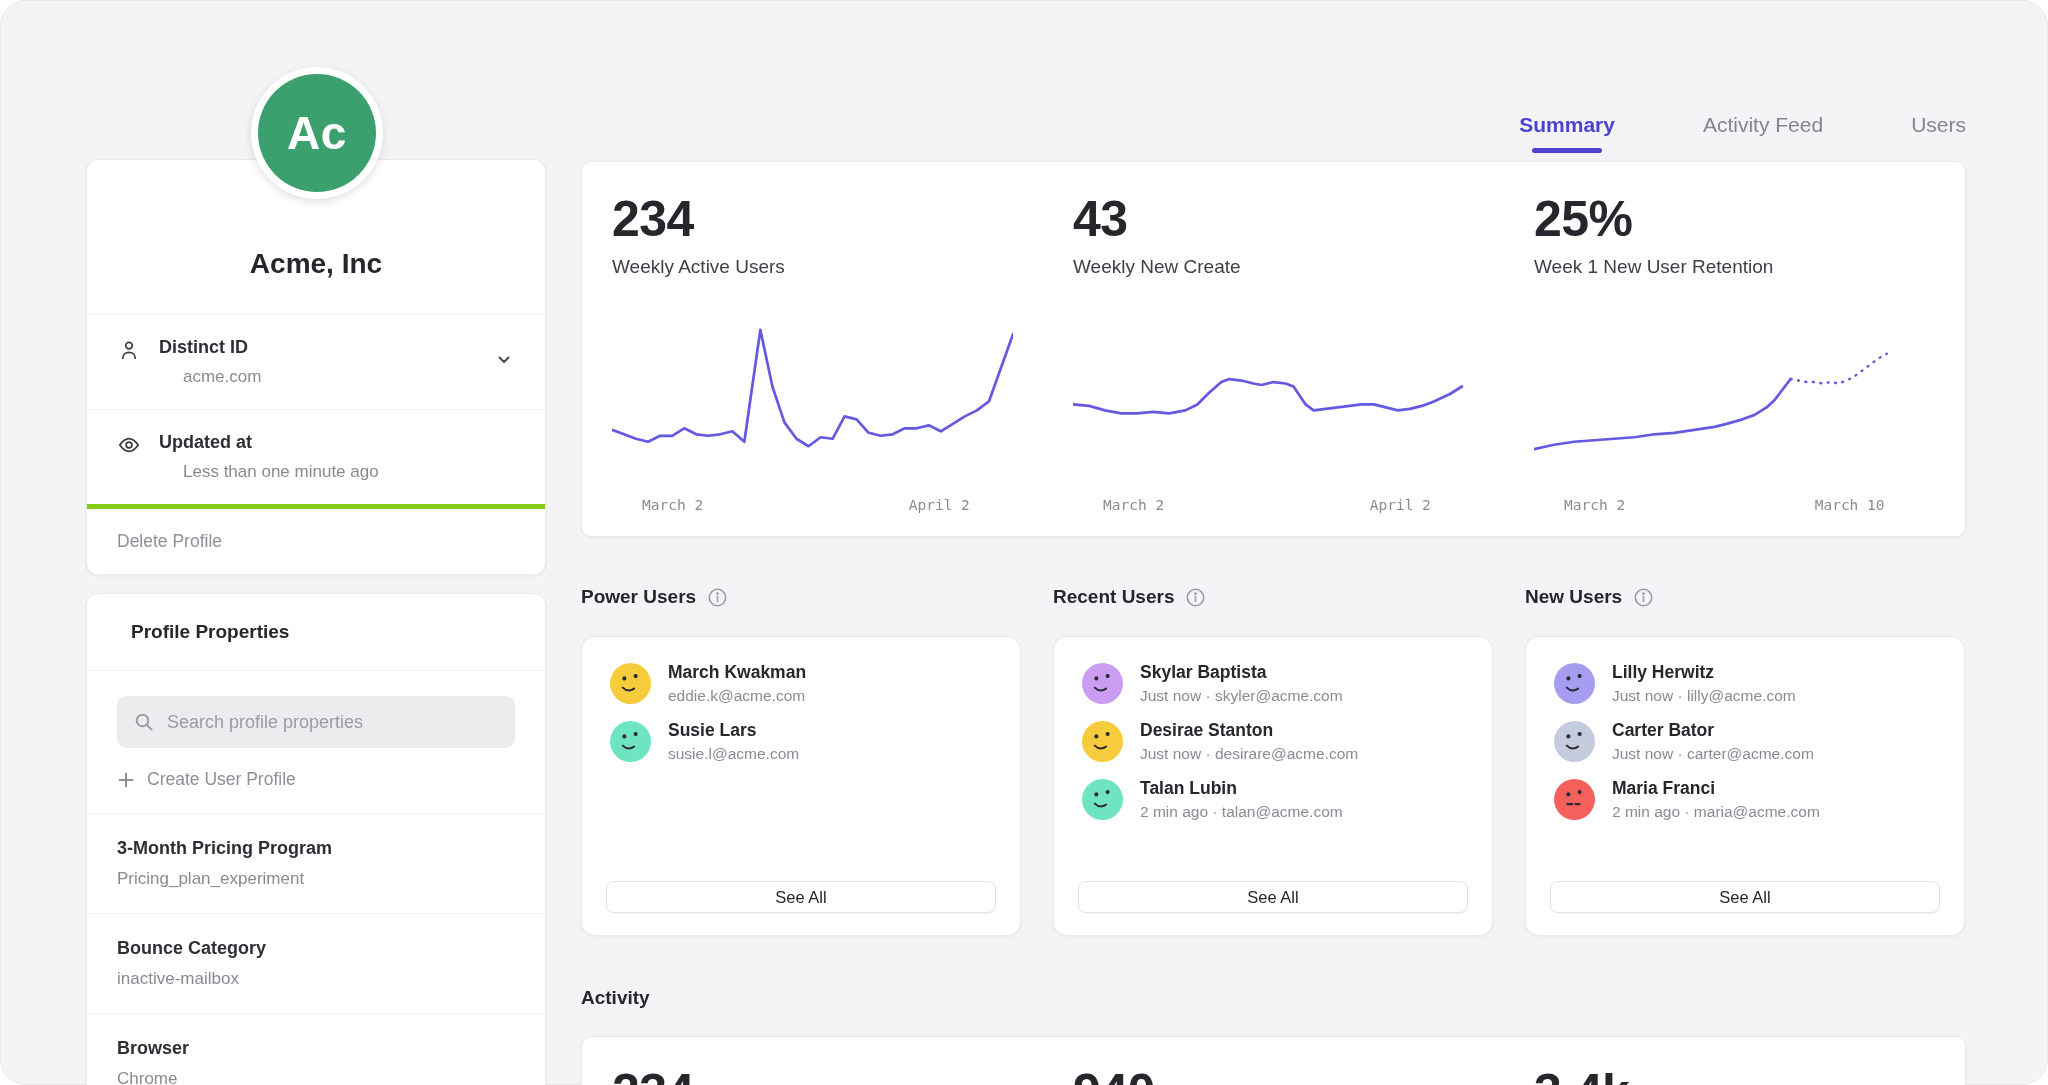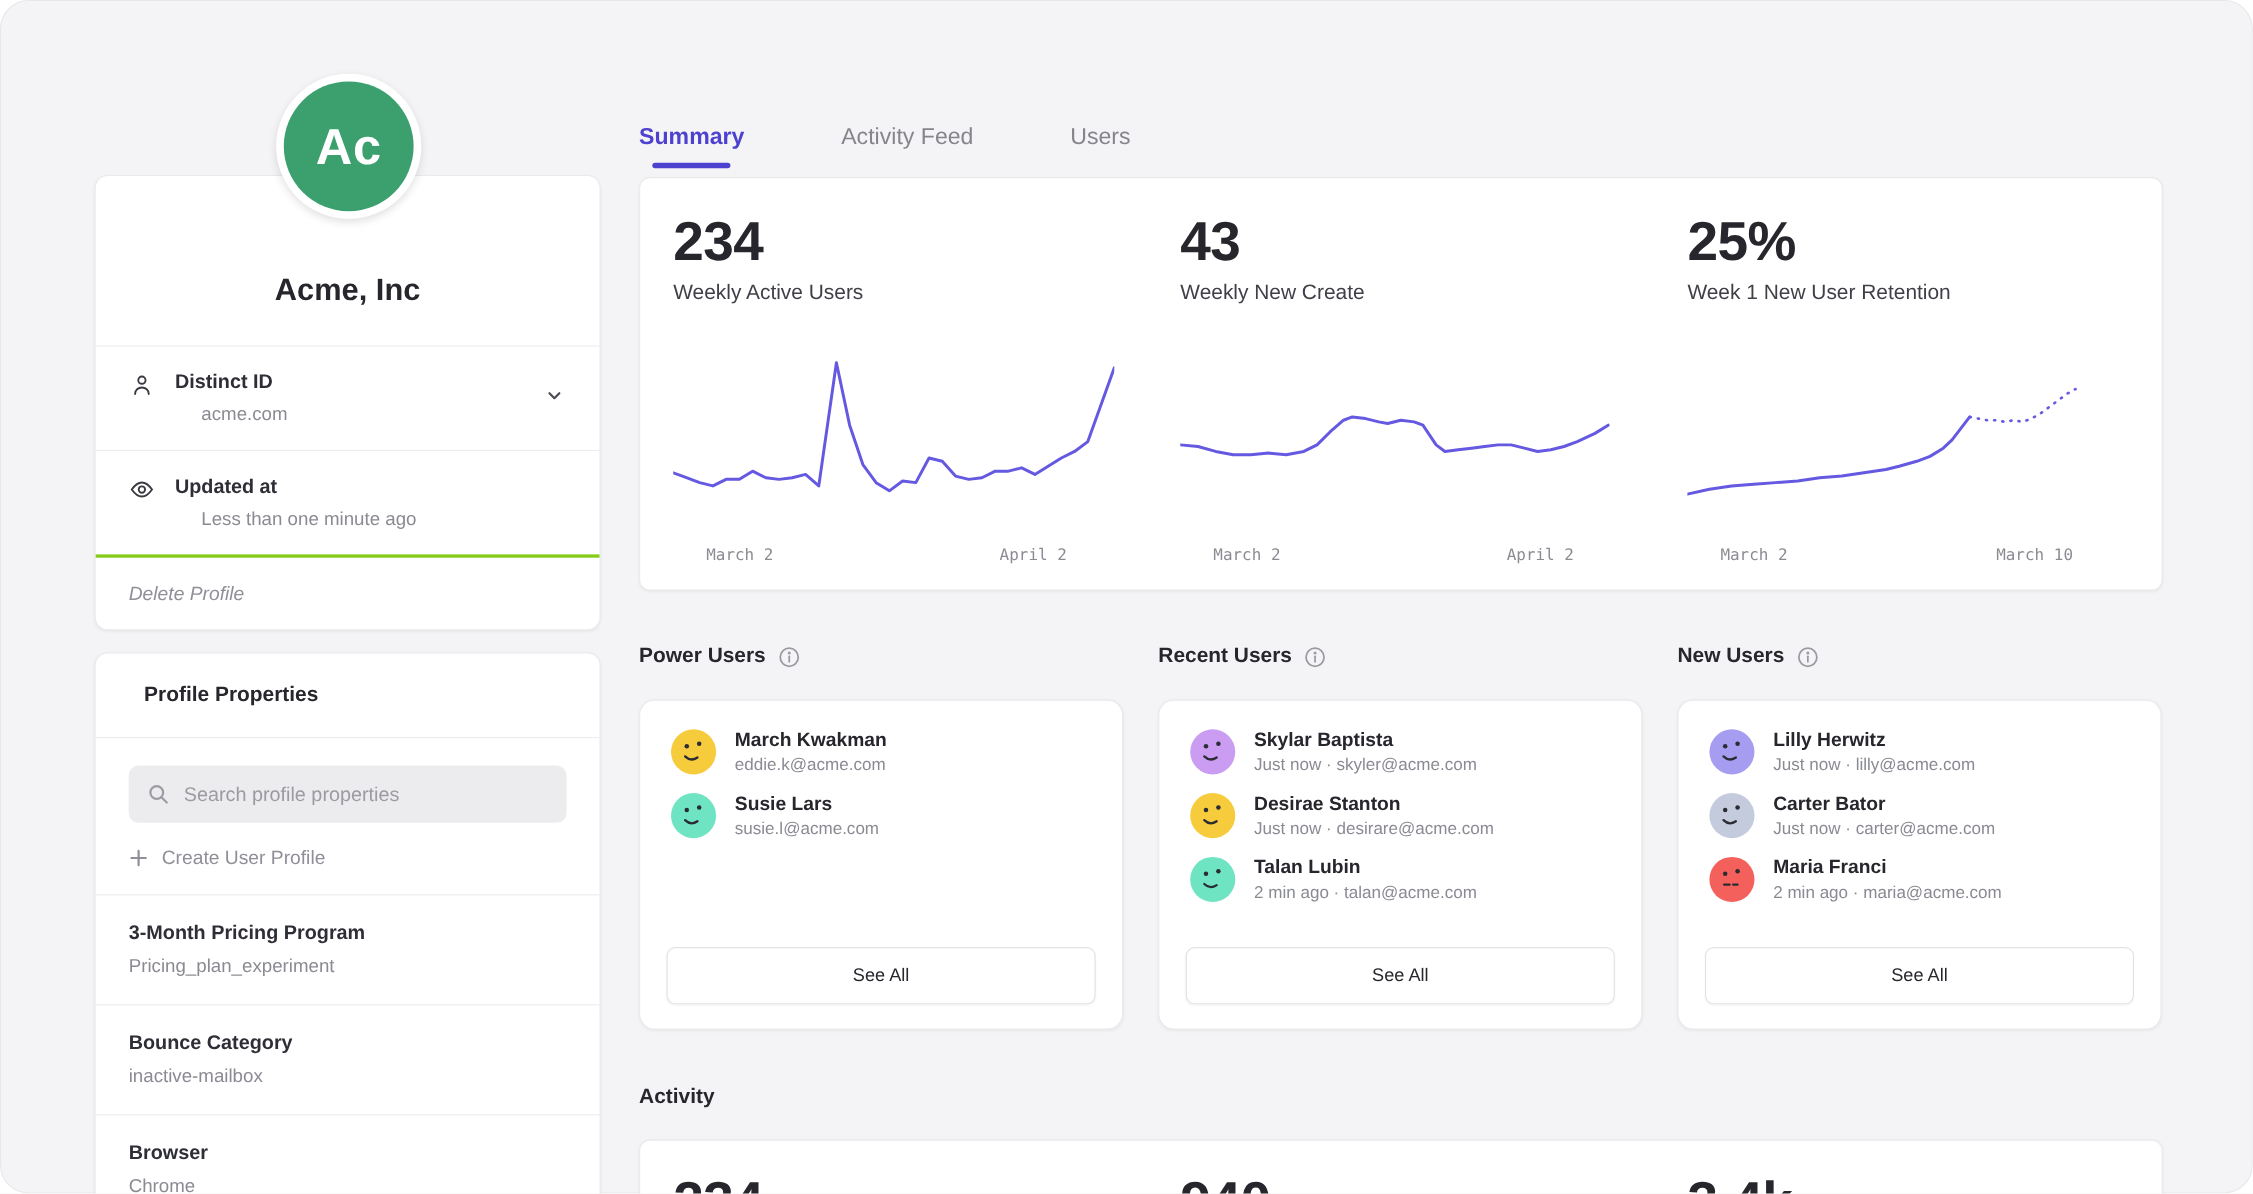--- a/index.html
+++ b/index.html
@@ -28,40 +28,40 @@
     display:flex; align-items:center; justify-content:center;
     color:#fff; font-size:46px; font-weight:700; letter-spacing:0.5px;
   }
   #profile-card { position:absolute; left:85px; top:158px; width:460px; z-index:2; }
   .company-name { padding:88px 10px 34px; text-align:center; font-size:28px; font-weight:700; color:#26262c; }
   .pc-row { border-top:1px solid #ececef; padding:22px 30px; display:grid; grid-template-columns:42px 1fr 34px; align-items:start; }
   .pc-row .ico { margin-top:1px; }
   .pc-label { font-size:18px; font-weight:700; color:#2e2e36; }
   .pc-value { font-size:17px; color:#8a8a93; margin-top:9px;margin-left:24px; }
   .chevron-cell { align-self:center; display:flex; justify-content:flex-end; cursor:pointer; }
-  .delete-row { border-top:3px solid #84cc16; padding:22px 30px; font-size:17.5px; color:#8f8f98; cursor:pointer;font-style:italic; }
+  .delete-row { border-top:5px solid #84cc16; padding:22px 30px; font-size:17.5px; color:#8f8f98; cursor:pointer; }
 
   #props-card { position:absolute; left:85px; top:592px; width:460px; height:560px; z-index:2; }
   .props-title { padding:27px 44px; font-size:19px; font-weight:700; border-bottom:1px solid #ececef; }
   .search-box {
     margin:25px 30px 0; height:52px; background:#ececee; border-radius:9px;
     display:flex; align-items:center; gap:12px; padding:0 16px;
   }
   .search-box input {
     border:none; outline:none; background:transparent; flex:1;
     font-family:"Liberation Sans", sans-serif; font-size:18px; color:#4a4a52;
   }
   .search-box input::placeholder { color:#9b9ba3; }
   .create-row { margin:21px 30px 23px; display:flex; align-items:center; gap:12px; color:#8f8f98; font-size:17.5px; cursor:pointer; }
   .prop-row { border-top:1px solid #ececef; padding:24px 30px; }
   .prop-label { font-size:18px; font-weight:700; color:#2e2e36; }
   .prop-value { font-size:17px; color:#8a8a93; margin-top:10px; }
 
   
-  .tabs { position:absolute; left:580px; top:112px; width:1385px; display:flex; justify-content:flex-start; gap:88px; }
+  .tabs { position:absolute; left:580px; top:112px; width:1385px; display:flex; justify-content:flex-end; gap:88px; }
   .tab { font-size:21px; font-weight:500; color:#85858d; cursor:pointer; text-align:center; }
   .tab.active { color:var(--accent,#4c42cf); font-weight:700; }
   .tab .underline { display:none; }
   .tab.active .underline { display:block; height:5px; border-radius:3px; background:var(--accent,#4c42cf); width:74%; margin:11px auto 0; }
 
   
   #summary-card { position:absolute; left:580px; top:160px; width:1385px; height:376px; border-radius:10px; display:flex; }
   .sum-col { width:461.6px; padding:0 30px; position:relative; }
   .stat-num { margin-top:28px; font-size:50px; font-weight:700; color:#26262c; letter-spacing:-0.5px; }
   .stat-label { margin-top:8px; font-size:19px; color:#3f3f47; }
@@ -75,21 +75,21 @@
   .sum-col:nth-child(3) .tick-r { left:70%; }
 
   
   .section-header { position:absolute; top:585px; display:flex; align-items:center; gap:11px; font-size:19px; font-weight:700; color:#26262c; }
   .user-card { position:absolute; top:635px; width:440px; height:300px; border-radius:14px; padding:25px 28px; }
   .user-row { display:flex; gap:17px; align-items:center; margin-bottom:15px; cursor:pointer; }
   .u-avatar { width:41px; height:41px; border-radius:50%; flex:0 0 41px; display:flex; align-items:center; justify-content:center; }
   .u-name { font-size:17.5px; font-weight:700; color:#26262c; }
   .u-detail { font-size:15.5px; color:#8a8a93; margin-top:4px; }
   .see-all {
-    position:absolute; left:24px; right:24px; bottom:22px; height:52px;
+    position:absolute; left:24px; right:24px; bottom:22px; height:32px;
     border:1px solid #e2e2e7; border-radius:8px; background:#fff;
     display:flex; align-items:center; justify-content:center;
     font-size:16.5px; color:#26262c; cursor:pointer; box-shadow:0 1px 2px rgba(25,25,35,0.04);
   }
   .col-0 { left:580px; } .col-1 { left:1052px; } .col-2 { left:1524px; }
 
   
   #activity-header { position:absolute; left:580px; top:986px; font-size:19px; font-weight:700; }
   #activity-card { position:absolute; left:580px; top:1035px; width:1385px; height:300px; border-radius:10px; display:flex; }
   .act-col { width:461.6px; padding:26px 30px 0; }

